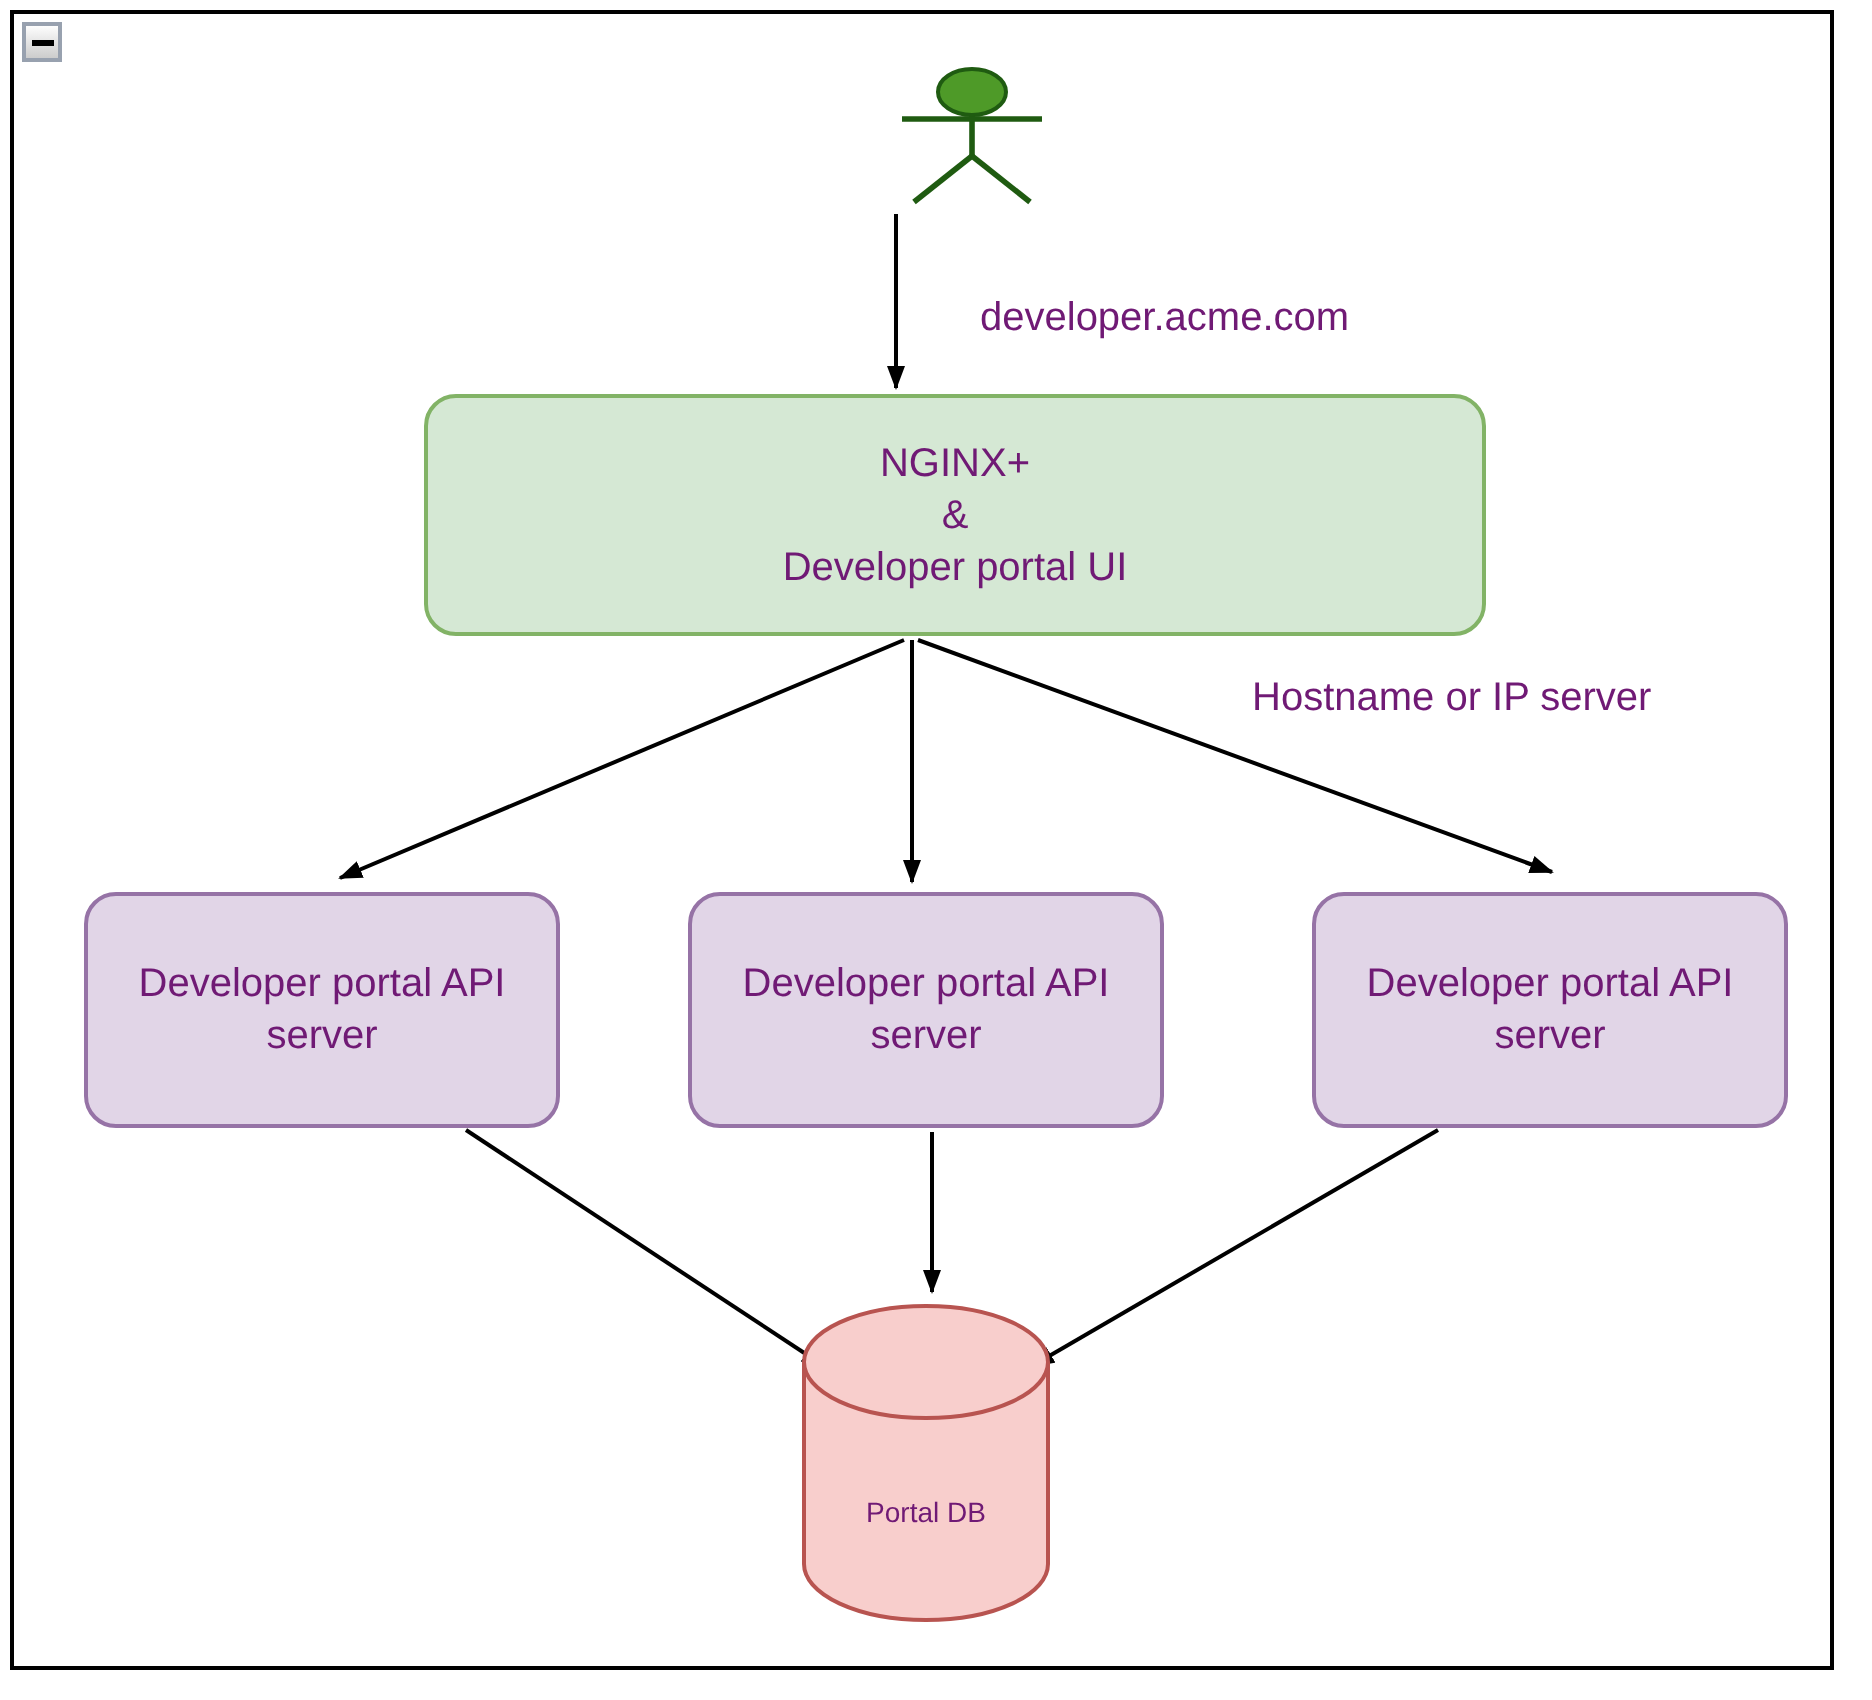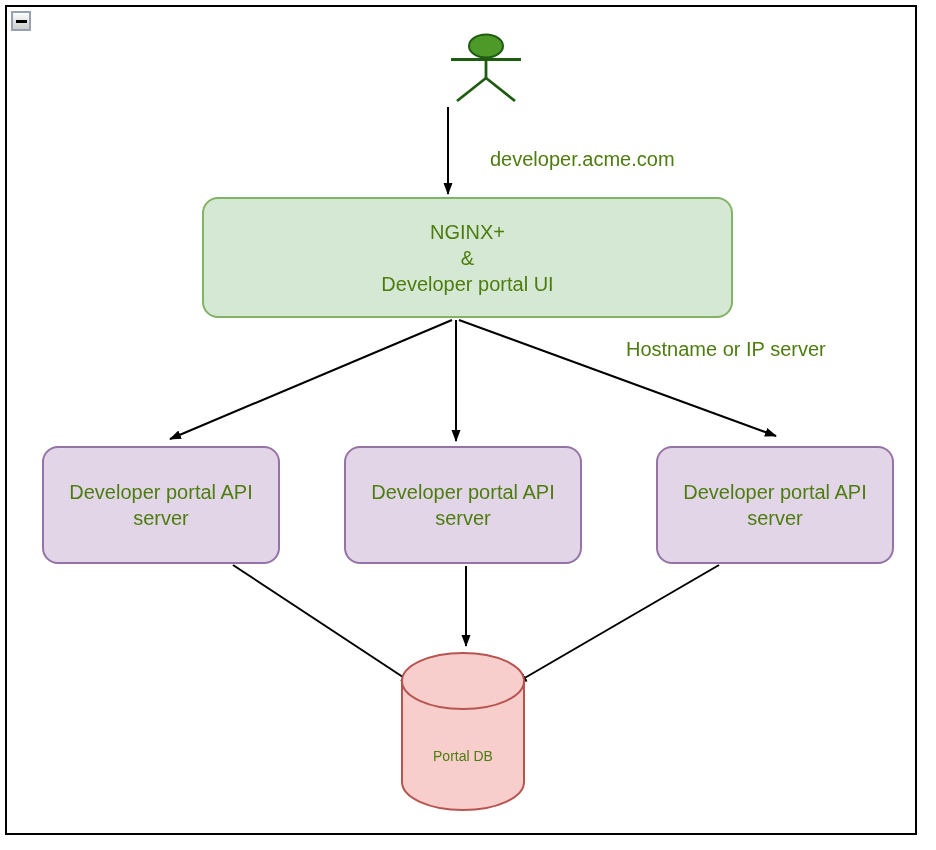--- a/index.html
+++ b/index.html
@@ -1,39 +1,39 @@
 <!DOCTYPE html>
 <html><head>
 <meta charset="utf-8">
 <style>
   html, body { margin: 0; padding: 0; background: #ffffff; }
   .canvas {
     position: relative; width: 936px; height: 850px; background: #ffffff;
-    font-family: "Liberation Sans", sans-serif; color: #4d7c0f; overflow: hidden;
+    font-family: "Liberation Sans", sans-serif; color: #701a75; overflow: hidden;
   }
   .frame {
     position: absolute; left: 5px; top: 5px; width: 912px; height: 830px;
     border: 2.5px solid #000000; background: #ffffff; box-sizing: border-box;
   }
   .collapse-btn {
     position: absolute; left: 11px; top: 11px; width: 20px; height: 20px;
     box-sizing: border-box; border: 2px solid #98a1af;
     background: linear-gradient(#fdfdfd, #cccccc);
     display: flex; align-items: center; justify-content: center;
     padding: 0; cursor: pointer; z-index: 5;
   }
   .minus-bar { width: 11px; height: 3px; background: #000; }
   svg.layer { position: absolute; left: 0; top: 0; z-index: 1; }
   .node {
     position: absolute; z-index: 2; box-sizing: border-box;
     display: flex; align-items: center; justify-content: center;
     text-align: center; font-size: 20px; line-height: 26px;
     white-space: pre-line; border-radius: 16px; border: 2px solid;
   }
-  .node.green  { background: #d5e8d4; border-color: #82b366; }
+  .node.green  { background: #d5e8d4; border-color: #82b366; margin-left: 10px; }
   .node.purple { background: #e1d5e7; border-color: #9673a6; }
   .free-label { position: absolute; z-index: 3; font-size: 20px; white-space: nowrap; }
   .db-label {
     position: absolute; z-index: 3; font-size: 14px; text-align: center;
     left: 402px; top: 748px; width: 122px;
   }
 </style>
 </head>
 <body>
 

